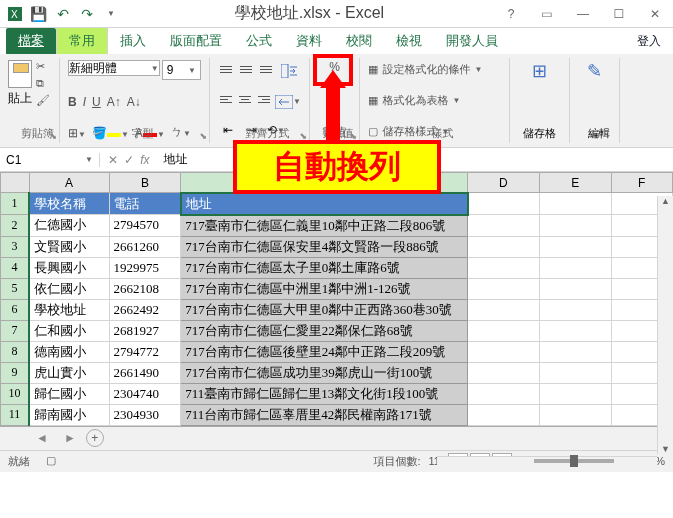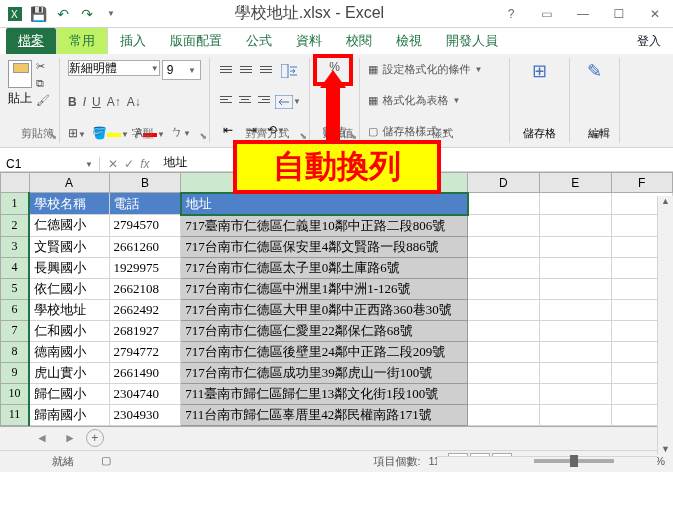--- a/index.html
+++ b/index.html
@@ -55,21 +55,21 @@
     .cells-grp { width: 60px; display:flex; flex-direction:column; align-items:center; gap:6px;}
     .edit-grp { width: 50px; display:flex; flex-direction:column; align-items:center; gap:6px;}
     
     .highlight-box { position: absolute; border: 4px solid #ff0000; z-index: 100; }
     .highlight-wrap { left: 313px; top: 54px; width: 40px; height: 32px; }
     .highlight-label { left: 233px; top: 140px; width: 208px; height: 54px; background: #ffff00; display: flex; align-items: center; justify-content: center; font-size: 32px; font-weight: bold; color: #ff0000; }
     .arrow { position: absolute; left: 326px; top: 86px; z-index: 99; }
     .arrow-shaft { width: 14px; height: 56px; background: #ff0000; }
     .arrow-head { width: 0; height: 0; border-left: 13px solid transparent; border-right: 13px solid transparent; border-bottom: 18px solid #ff0000; position: absolute; top: -16px; left: -6px; }
     
-    .name-box-row { height: 24px; display: flex; align-items: flex-end; border-bottom: 1px solid #d4d4d4; background:#fff; }
+    .name-box-row { height: 24px; display: flex; align-items: center; border-bottom: 1px solid #d4d4d4; background:#fff; }
     .name-box { width: 100px; border-right: 1px solid #d4d4d4; padding: 0 6px; display:flex; justify-content:space-between; align-items:center; }
     .fx-btns { display: flex; gap: 6px; padding: 0 8px; color: #888; }
     .formula-bar { flex: 1; padding: 0 6px; }
     
     .grid-area { position: relative; background: #fff; }
     table { border-collapse: collapse; width: 100%; table-layout: fixed; }
     .col-headers th { background: #e6e6e6; border: 1px solid #ababab; font-weight: normal; font-size: 12px; height: 20px; }
     .col-headers th.sel { background: #cce8cf; border-bottom: 2px solid #217346; }
     .row-header { background: #e6e6e6; border: 1px solid #ababab; text-align: center; font-size: 12px; width: 28px; }
     .row-header.sel { background: #cce8cf; border-right: 2px solid #217346; }
@@ -77,21 +77,21 @@
     td.hdr { color: #fff; background: #4e81c8; }
     td.selected { background: #cfcfcf; border: 1px solid #999; }
     .corner { background: #e6e6e6; border: 1px solid #ababab; }
     
     .sheet-tabs { height: 24px; display: flex; align-items: center; border-top: 1px solid #ababab; background: #f1f1f1; padding-left: 30px; gap:4px;}
     .sheet-tab { background: #fff; border: 1px solid #ababab; border-bottom:none; padding: 2px 14px; font-size: 12px; border-top: 2px solid #217346;}
     .sheet-nav { color: #888; padding: 0 6px; }
     .add-sheet { width: 18px; height: 18px; border: 1px solid #ababab; border-radius: 50%; display: flex; align-items: center; justify-content: center; font-size: 12px; color: #666; }
     
     .status-bar { height: 22px; background: #f1f1f1; border-top: 1px solid #d4d4d4; display: flex; align-items: center; padding: 0 8px; font-size: 11px; color: #555; }
-    .status-left { display: flex; gap: 27px; margin-left: 44px; }
+    .status-left { display: flex; gap: 16px; }
     .status-right { margin-left: auto; display: flex; align-items: center; gap: 8px; }
     .view-btns { display: flex; gap: 2px; }
     .view-btn { width: 20px; height: 16px; border: 1px solid #ababab; background:#fff;}
     .zoom-slider { width: 80px; height: 4px; background: #ababab; position: relative; }
     .zoom-thumb { width: 8px; height: 12px; background: #666; position: absolute; top: -4px; left: 36px; }
     
     .scroll-v { position: absolute; right: 0; top: 196px; width: 16px; height: 258px; background: #f1f1f1; border-left: 1px solid #d4d4d4; }
     .scroll-v::before { content:"▲"; position:absolute; top:0; left:3px; font-size:9px; color:#666;}
     .scroll-v::after { content:"▼"; position:absolute; bottom:0; left:3px; font-size:9px; color:#666;}
     .scroll-h { position: absolute; right: 16px; bottom: 46px; height: 16px; width: 220px; background: #f1f1f1; border-top: 1px solid #d4d4d4; }

